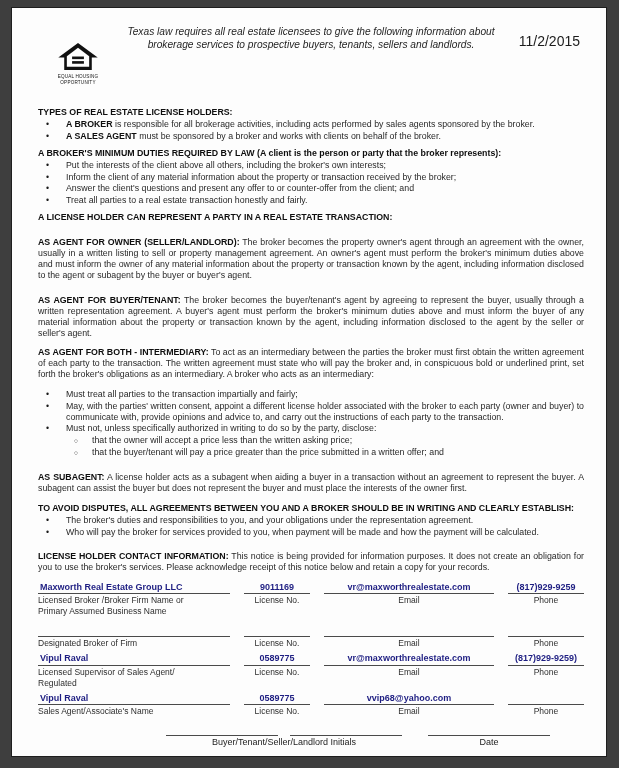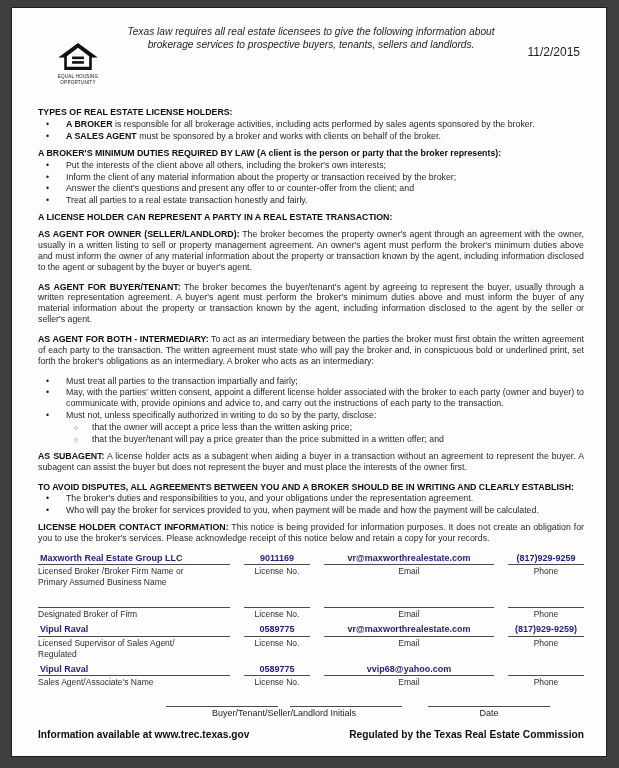--- a/index.html
+++ b/index.html
@@ -14,37 +14,37 @@
     position:absolute; left:11px; top:7px;
     width:596px; height:750px;
     background:#fdfdfd;
     border:1px solid #1e1e1e;
     box-sizing:border-box;
     padding:14px 22px 6px 26px;
     overflow:hidden;
   }
   
   .header { position:relative; height:76px; }
-  .doc-date { position:absolute; top:20px; right:4px; font-size:12px; color:#1c1c1c; }
+  .doc-date { position:absolute; top:8px; right:4px; font-size:14px; color:#1c1c1c; }
   .eho { position:absolute; left:12px; top:16px; width:56px; text-align:center; }
   .eho svg { width:42px; height:33px; display:block; margin:0 auto; }
   .eho-text { font-size:4.6px; line-height:1.2; color:#161616; letter-spacing:.2px; }
   .doc-title {
     text-align:center; padding-top:22px;
     font-family:"Liberation Serif", serif; font-weight:bold;
     font-size:19px; color:#0d0d0d;
   }
   .doc-subtitle {
     text-align:center; font-style:italic;
     font-size:10.2px; line-height:1.28; color:#1f1f1f; margin-top:3px;
   }
   
   .sec { margin-top:6px; }
   .h { font-weight:bold; font-size:8.8px; color:#0e0e0e; line-height:1.24; }
-  .para { font-size:8.8px; color:#282828; line-height:1.24; text-align:justify; margin-top:6px; }
+  .para { font-size:8.8px; color:#282828; line-height:1.24; text-align:justify; margin-top:14px; }
   .lead { font-weight:bold; color:#0e0e0e; }
   .bul { display:flex; margin-left:8px; margin-top:1px; }
   .bul .m { flex:none; width:20px; font-size:8.8px; line-height:1.24; color:#1a1a1a; }
   .bul .t { flex:1; font-size:8.8px; line-height:1.24; color:#282828; text-align:justify; }
   .sub { margin-left:36px; }
   .sub .m { width:18px; font-size:6.5px; padding-top:1.5px; }
   
   .ctable { margin-top:8px; }
   .crow {
     display:grid;

